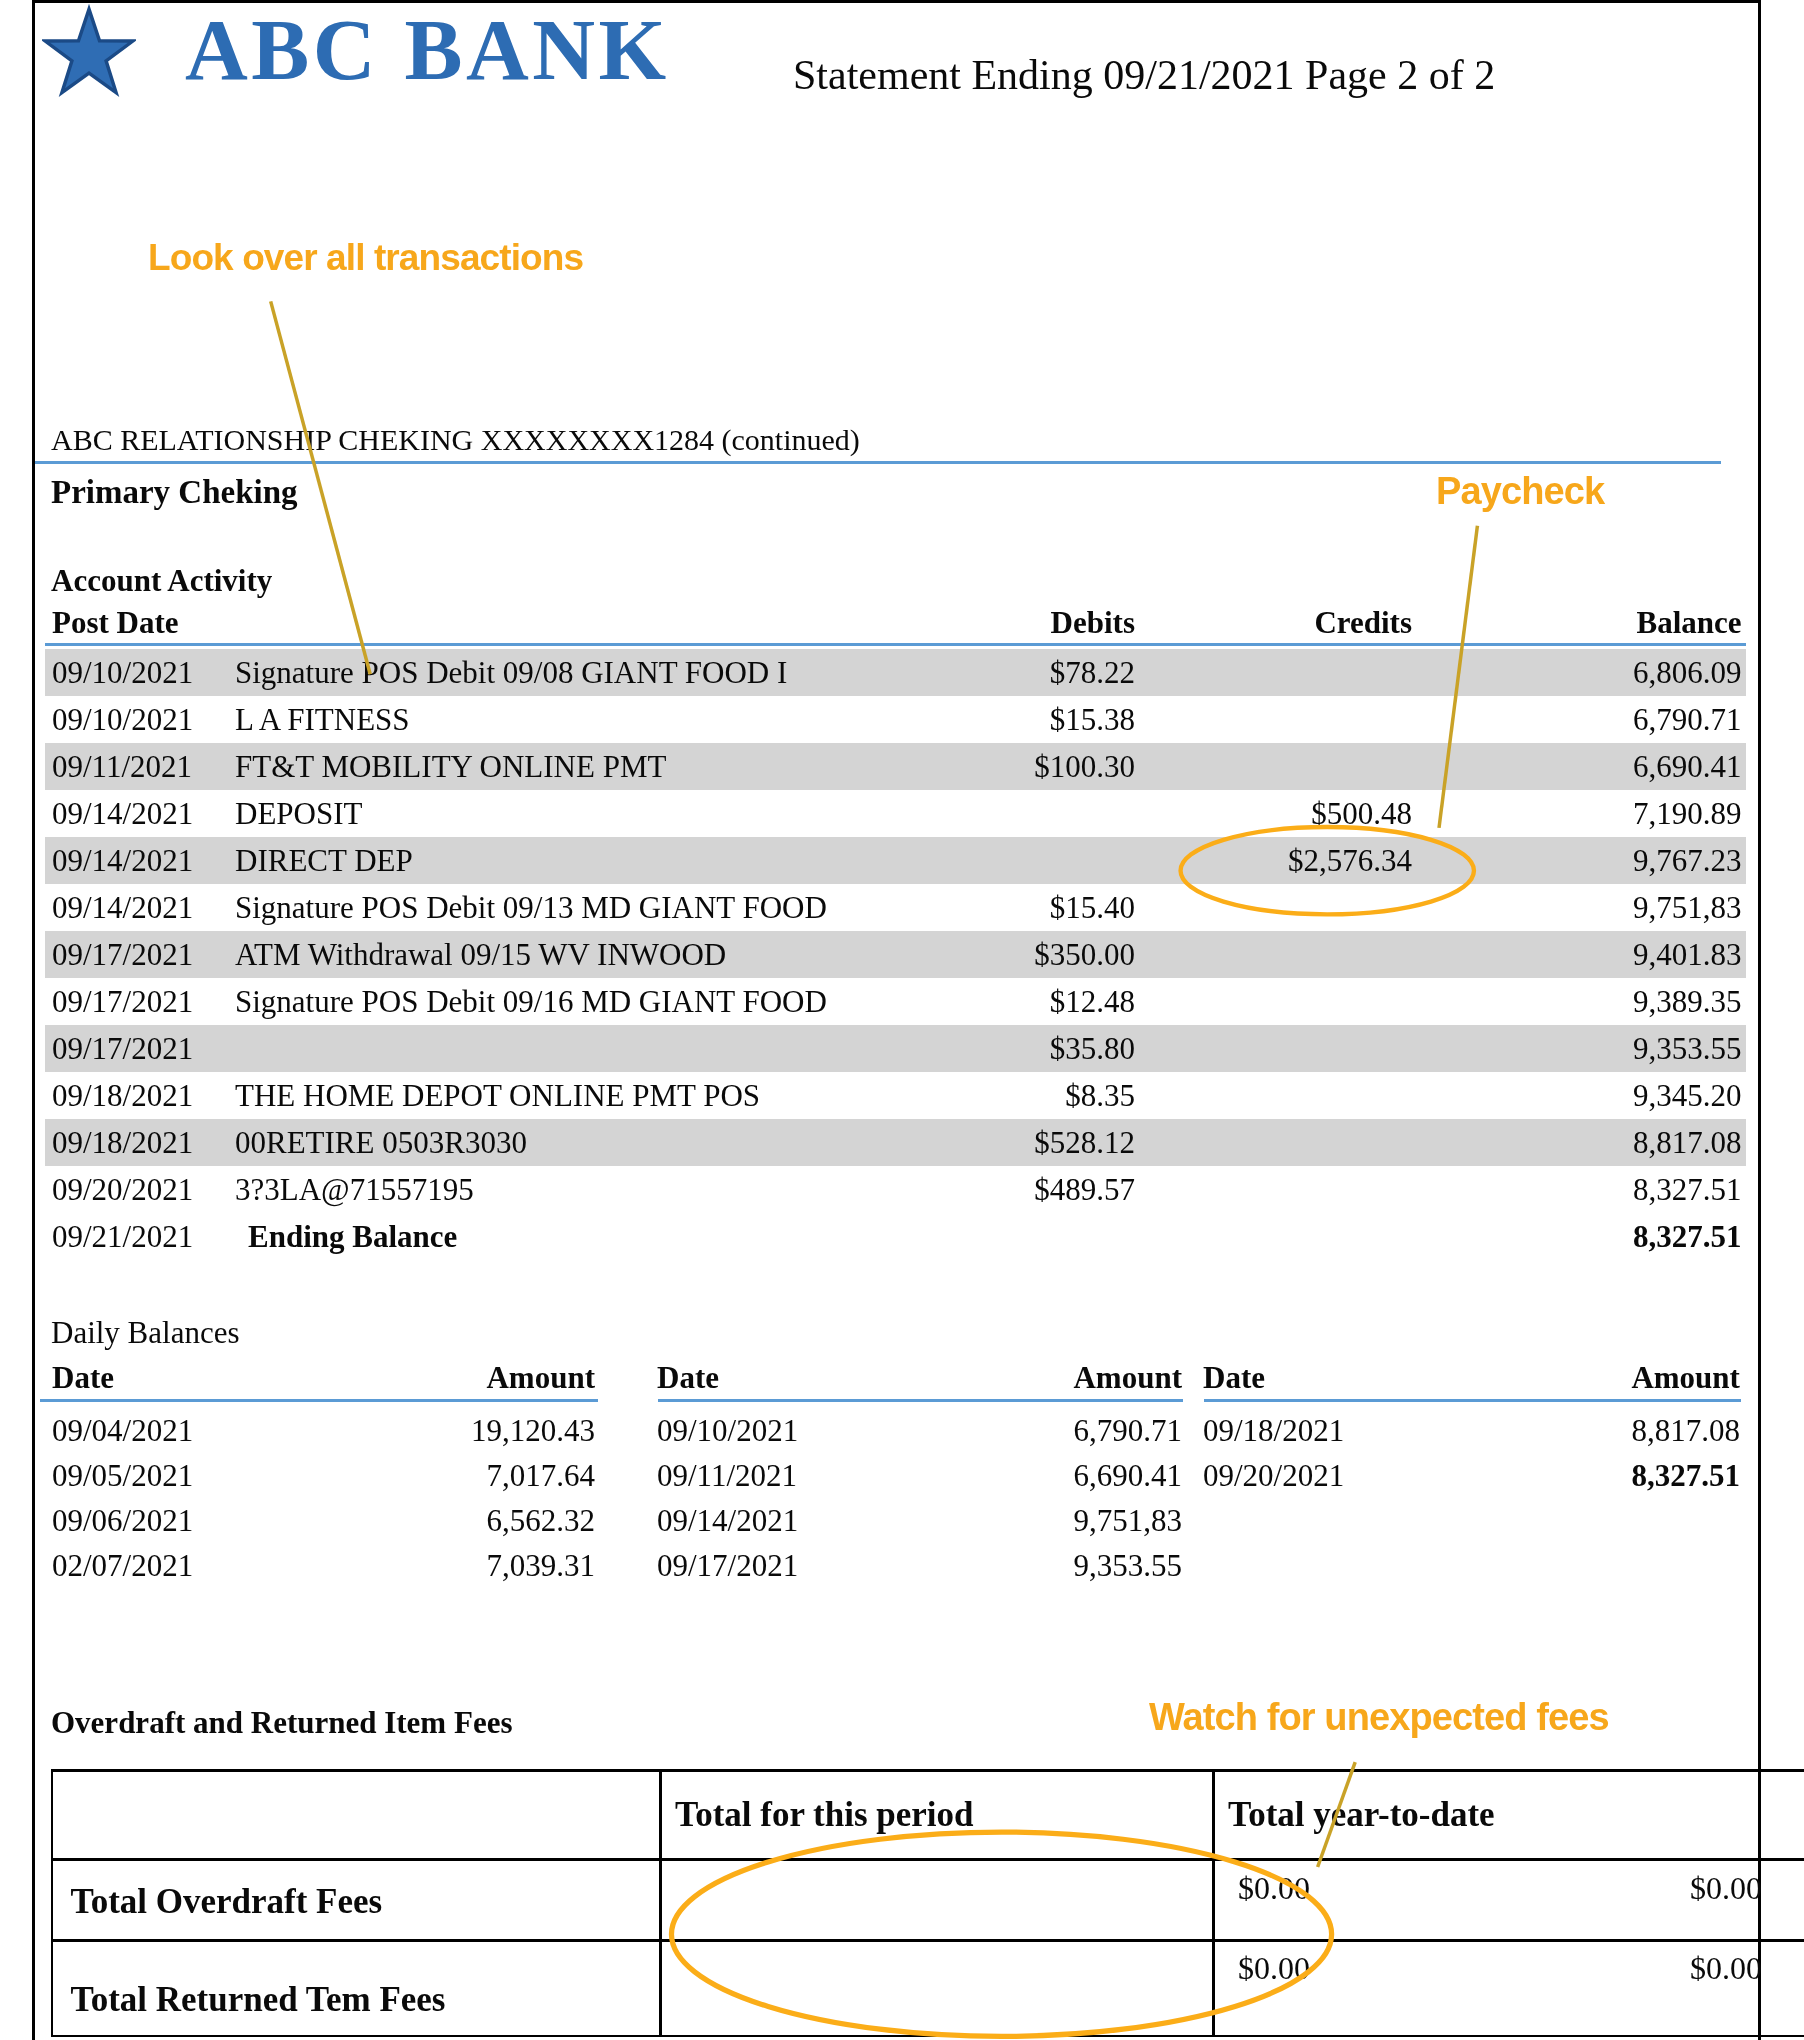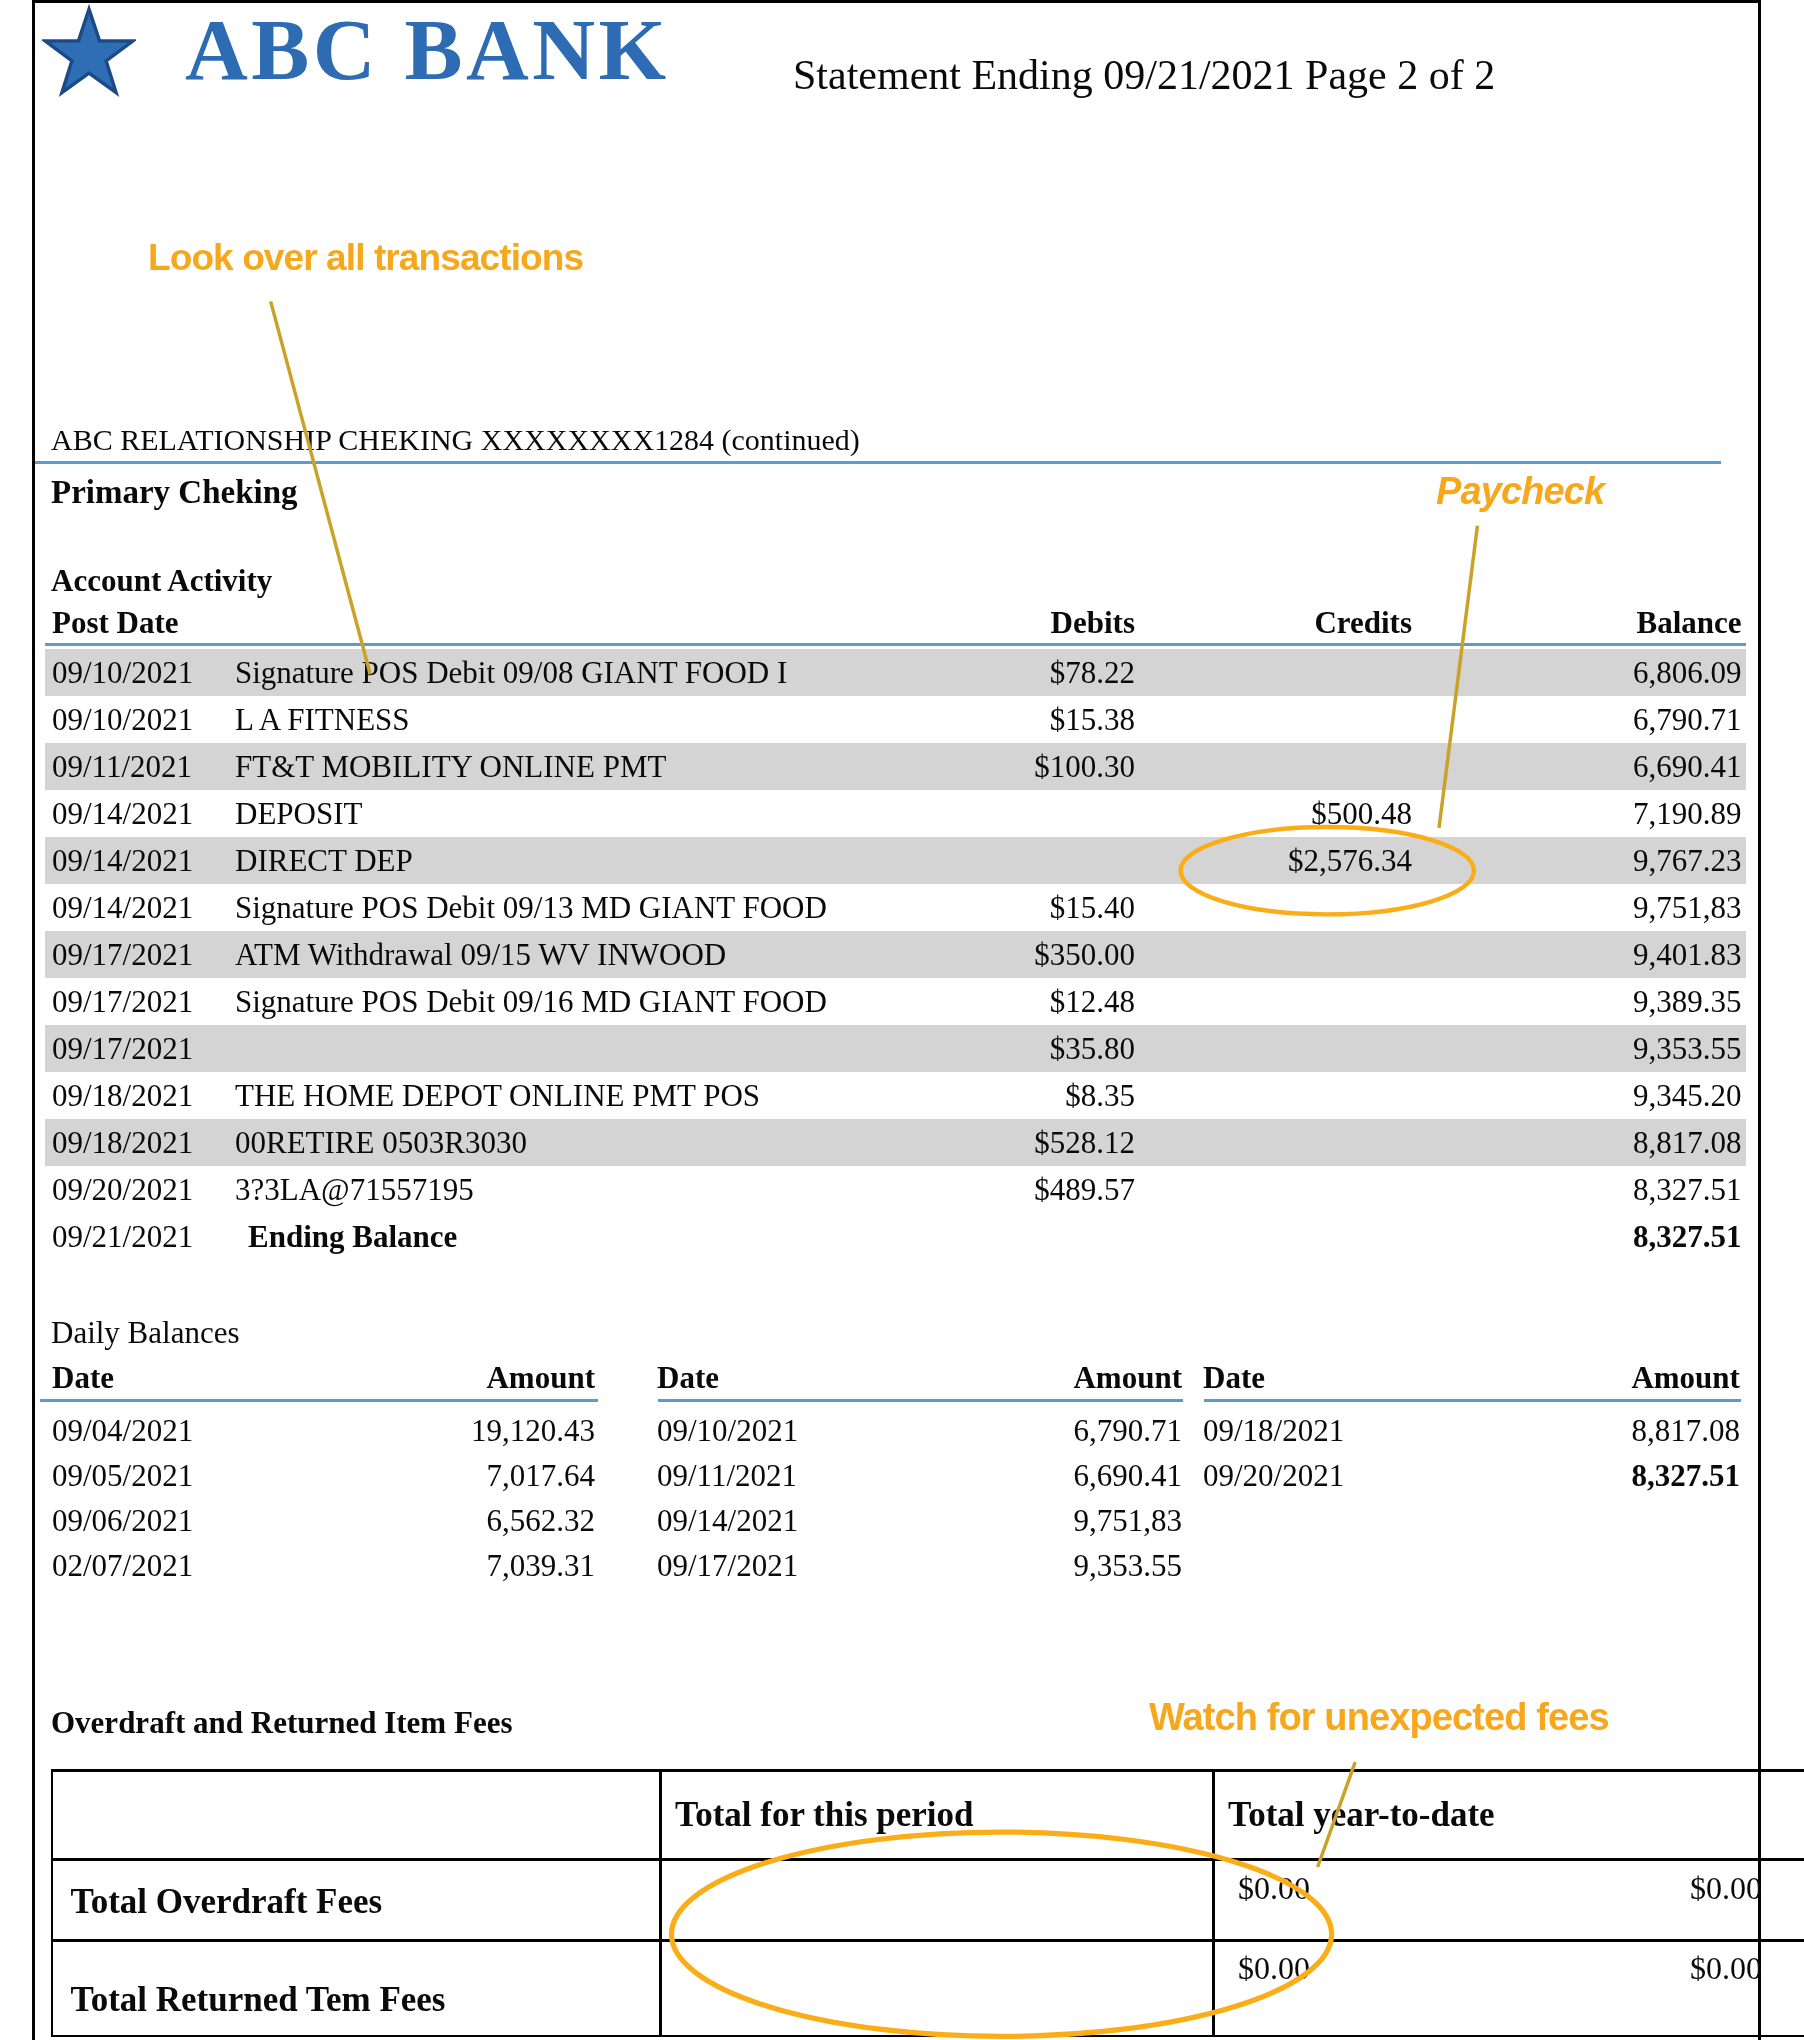--- a/index.html
+++ b/index.html
@@ -28,21 +28,21 @@
     letter-spacing:3.5px;color:var(--brand-blue);line-height:1.05;
   }
   .stmt-title{position:absolute;left:793px;top:52px;font-size:42px;line-height:1.1;}
 
   
   .annot{
     position:absolute;font-family:"Liberation Sans",sans-serif;font-weight:bold;
     color:var(--accent-orange);letter-spacing:-0.9px;line-height:1;
   }
   .annot-transactions{left:148px;top:239px;font-size:37px;}
-  .annot-paycheck{left:1436px;top:472px;font-size:38px;font-style:italic;}
+  .annot-paycheck{left:1436px;top:472px;font-size:38px;}
   .annot-fees{left:1149px;top:1698px;font-size:38px;}
 
   
   .acct-heading{position:absolute;left:51px;top:423px;font-size:30px;}
   .rule-blue{position:absolute;height:2.6px;background:var(--rule-blue);}
   .rule-acct{left:35px;top:461px;width:1686px;}
   .acct-sub{position:absolute;left:51px;top:474px;font-size:33px;font-weight:bold;}
 
   
   .activity-title{position:absolute;left:51px;top:563px;font-size:31px;font-weight:bold;}

